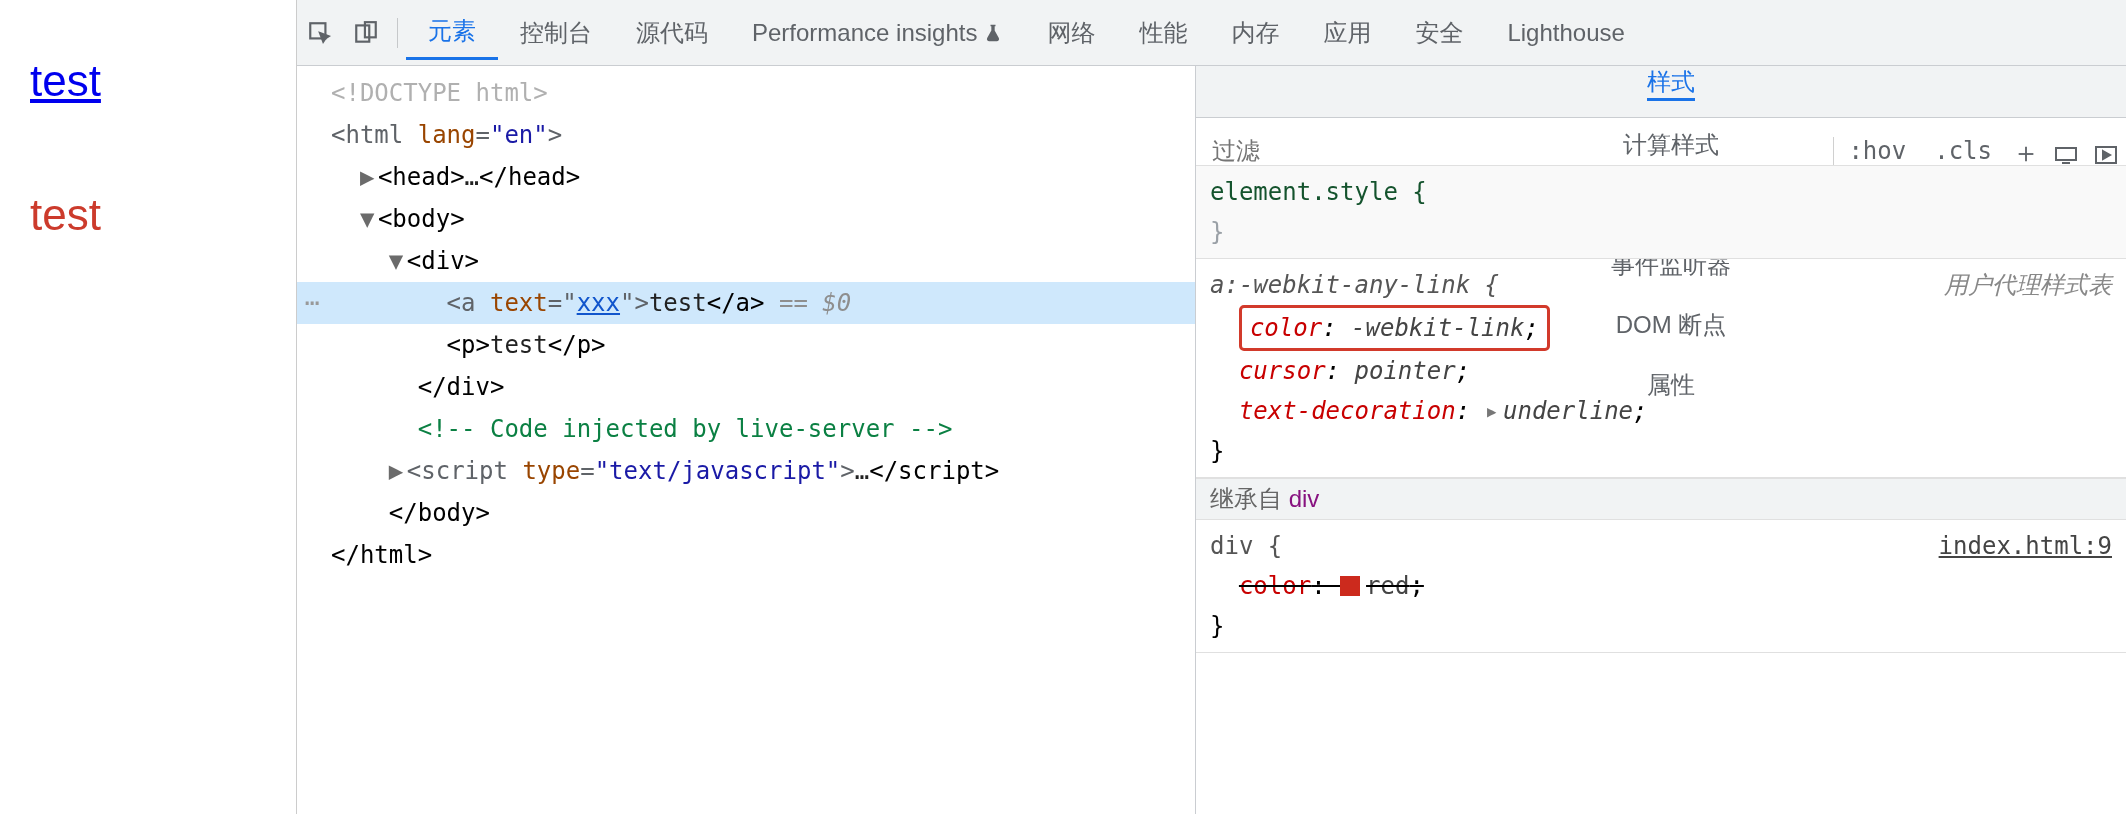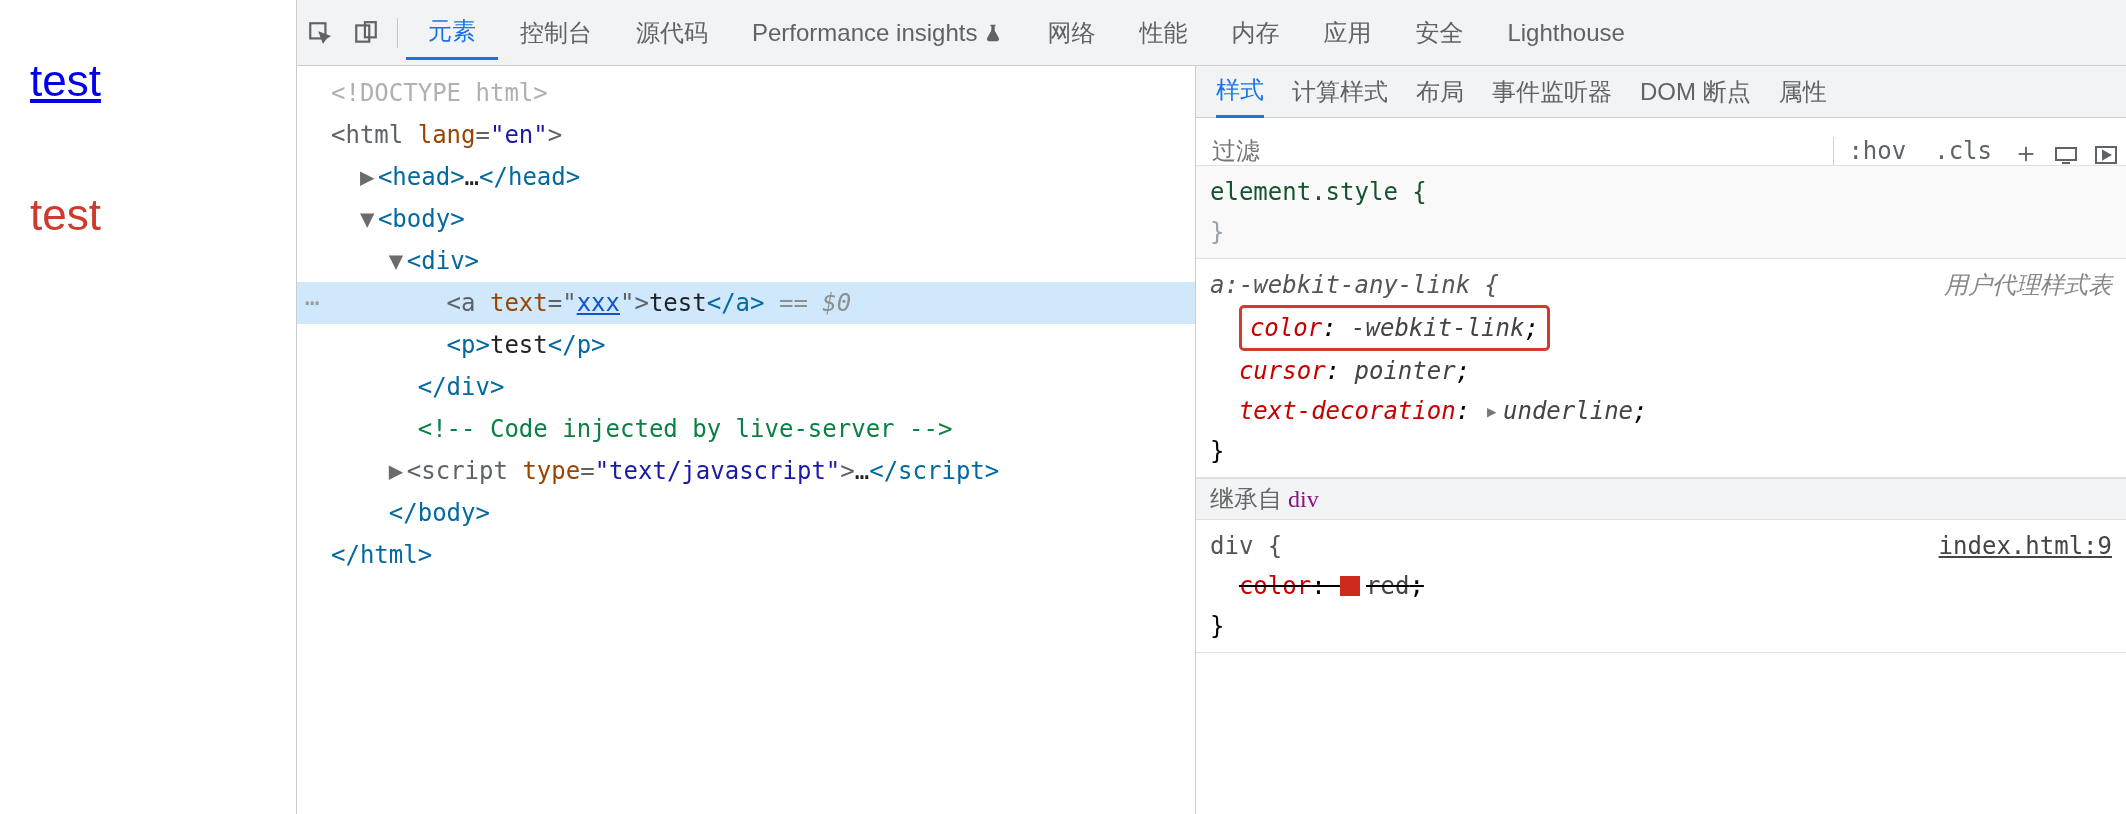--- a/index.html
+++ b/index.html
@@ -94,21 +94,21 @@
   background: #cfe8fc;
 }
 .gutter {
   position: absolute;
   left: 0;
   width: 30px;
   text-align: center;
   color: #999;
 }
 .punct { color: #5f6368; }
-.tag { color: #0369a1; margin-top: 36px; }
+.tag { color: #000000; margin-top: 36px; }
 .attr-name { color: #994500; }
 .attr-val { color: #1a1aa6; }
 .attr-link { color: #1155cc; text-decoration: underline; }
 .comment { color: #0b8043; }
 .text-node { color: #222; }
 .faded { color: #b0b0b0; }
 .arrow { color: #6b6b6b; display:inline-block; width:18px; }
 .sel-hint { color: #8e8e8e; font-style: italic; }
 
 
@@ -120,20 +120,21 @@
 }
 .styles-tabs {
   height: 52px;
   display: flex;
   align-items: center;
   border-bottom: 1px solid #cacdd1;
   background: #f1f3f4;
   padding-left: 20px;
   gap: 28px;
   color: #5f6368;
+  flex-direction: column;
 }
 .styles-tabs .stab { height: 52px; display:flex; align-items:center; cursor:pointer; }
 .styles-tabs .stab.active { color: #1a73e8; border-bottom: 3px solid #1a73e8; }
 
 .filter-row {
   height: 48px;
   display: flex;
   align-items: flex-end;
   border-bottom: 1px solid #e0e0e0;
 }
@@ -171,21 +172,21 @@
 .gray .selector, .gray .prop, .gray .val { color: #14532d; }
 .strike { text-decoration: line-through; text-align: center; }
 .swatch { display:inline-block; width:20px; height:20px; background:#cc2a1d; vertical-align:-2px; margin-right:6px; }
 .source-link { position:absolute; right:14px; top:6px; color:#444; text-decoration: underline; font-style: normal; font-family: Menlo, monospace; }
 .ua-label { position:absolute; right:14px; top:6px; color:#888; font-style: italic; }
 .inherit-bar {
   background: #f1f3f4;
   border-top: 1px solid #e0e0e0;
   border-bottom: 1px solid #e0e0e0;
   padding: 4px 14px;
-  font-family: Liberation Serif, serif;
+  font-family: Liberation Sans, sans-serif;
 }
 .inherit-bar .from { color: #666; }
 .inherit-bar .el { color: #881280; }
 .hl-box {
   border: 3px solid #d23a2b;
   border-radius: 5px;
   padding: 0 8px;
   display: inline-block;
 }
 .disc { color:#777; margin-right:4px; }

